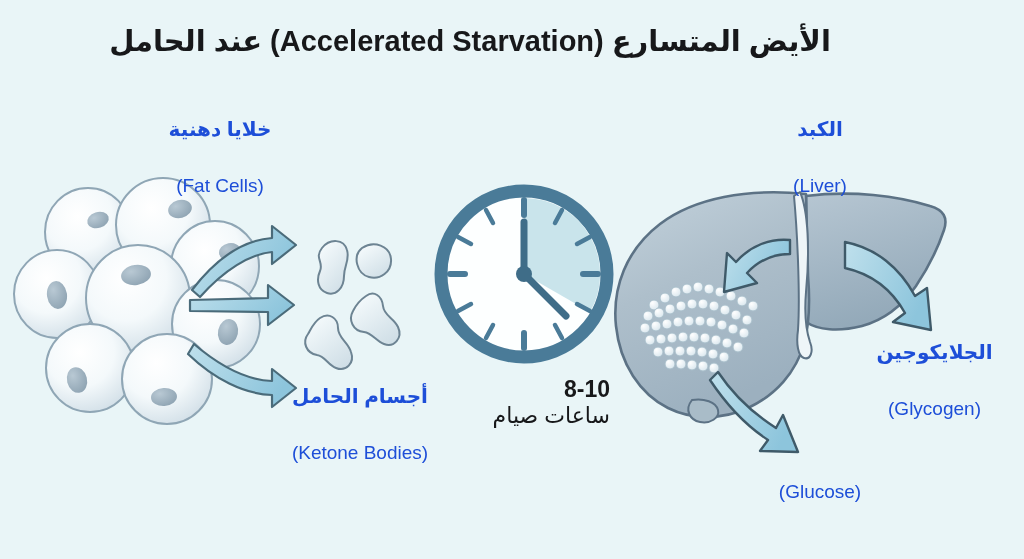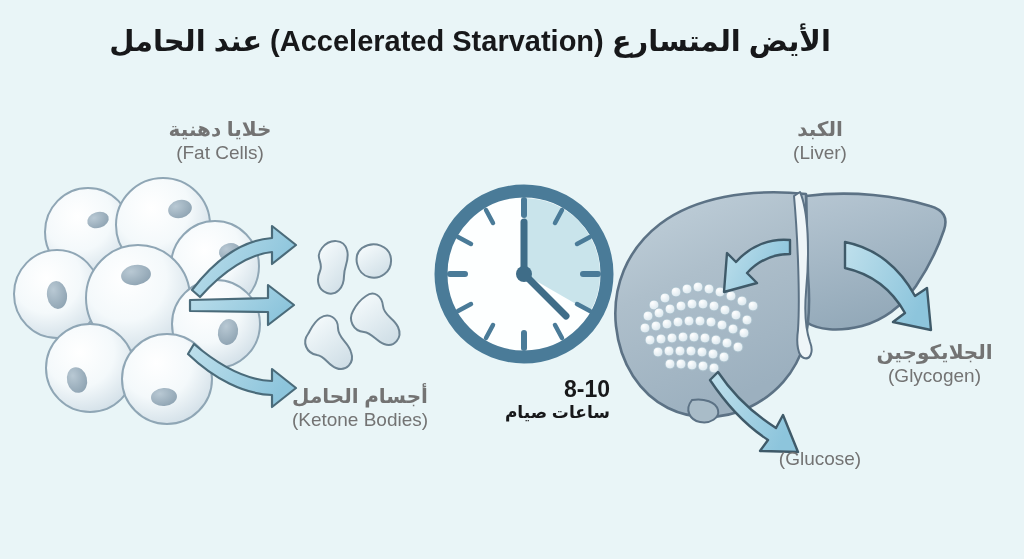--- a/index.html
+++ b/index.html
@@ -17,36 +17,36 @@
   .title{
     position:absolute;top:24px;left:0;width:940px;
     text-align:center;
     font-size:29px;font-weight:bold;color:#17181a;
     direction:rtl;
     letter-spacing:0px;
     white-space:nowrap;
   }
 
   
-  .label{position:absolute;text-align:center;color:#737373;line-height:1.18;}
+  .label{position:absolute;text-align:center;color:#1d4ed8;line-height:1.18;}
   .label .ar{font-size:20px;font-weight:bold;direction:rtl;display:block;white-space:nowrap;}
-  .label .en{font-size:19px;font-weight:normal;display:block;white-space:nowrap;}
+  .label .en{font-size:19px;font-weight:normal;display:block;white-space:nowrap;margin-top:33px;}
 
   .lbl-fat   {left:70px; top:118px; width:300px;}
   .lbl-ketone{left:235px;top:385px; width:250px;}
   .lbl-liver {left:700px;top:118px; width:240px;}
   .lbl-glyco {left:845px;top:341px; width:179px;}
   .lbl-gluco {left:700px;top:448px; width:240px;}
 
   .clocktext{
     position:absolute;left:440px;top:376px;width:170px;
     text-align:right;color:#17181a;line-height:1.16;
   }
   .clocktext .num{font-size:23px;font-weight:bold;display:block;}
-  .clocktext .ar {font-size:17px;font-weight:bold;direction:rtl;display:block;white-space:nowrap;}
+  .clocktext .ar {font-size:22px;font-weight:normal;direction:rtl;display:block;white-space:nowrap;}
 
   svg{position:absolute;left:0;top:0;width:1024px;height:559px;overflow:visible;}
 </style>
 </head>
 <body>
 
 <div id="stage">
 
   <div class="title">الأيض المتسارع (Accelerated Starvation) عند الحامل</div>
 

